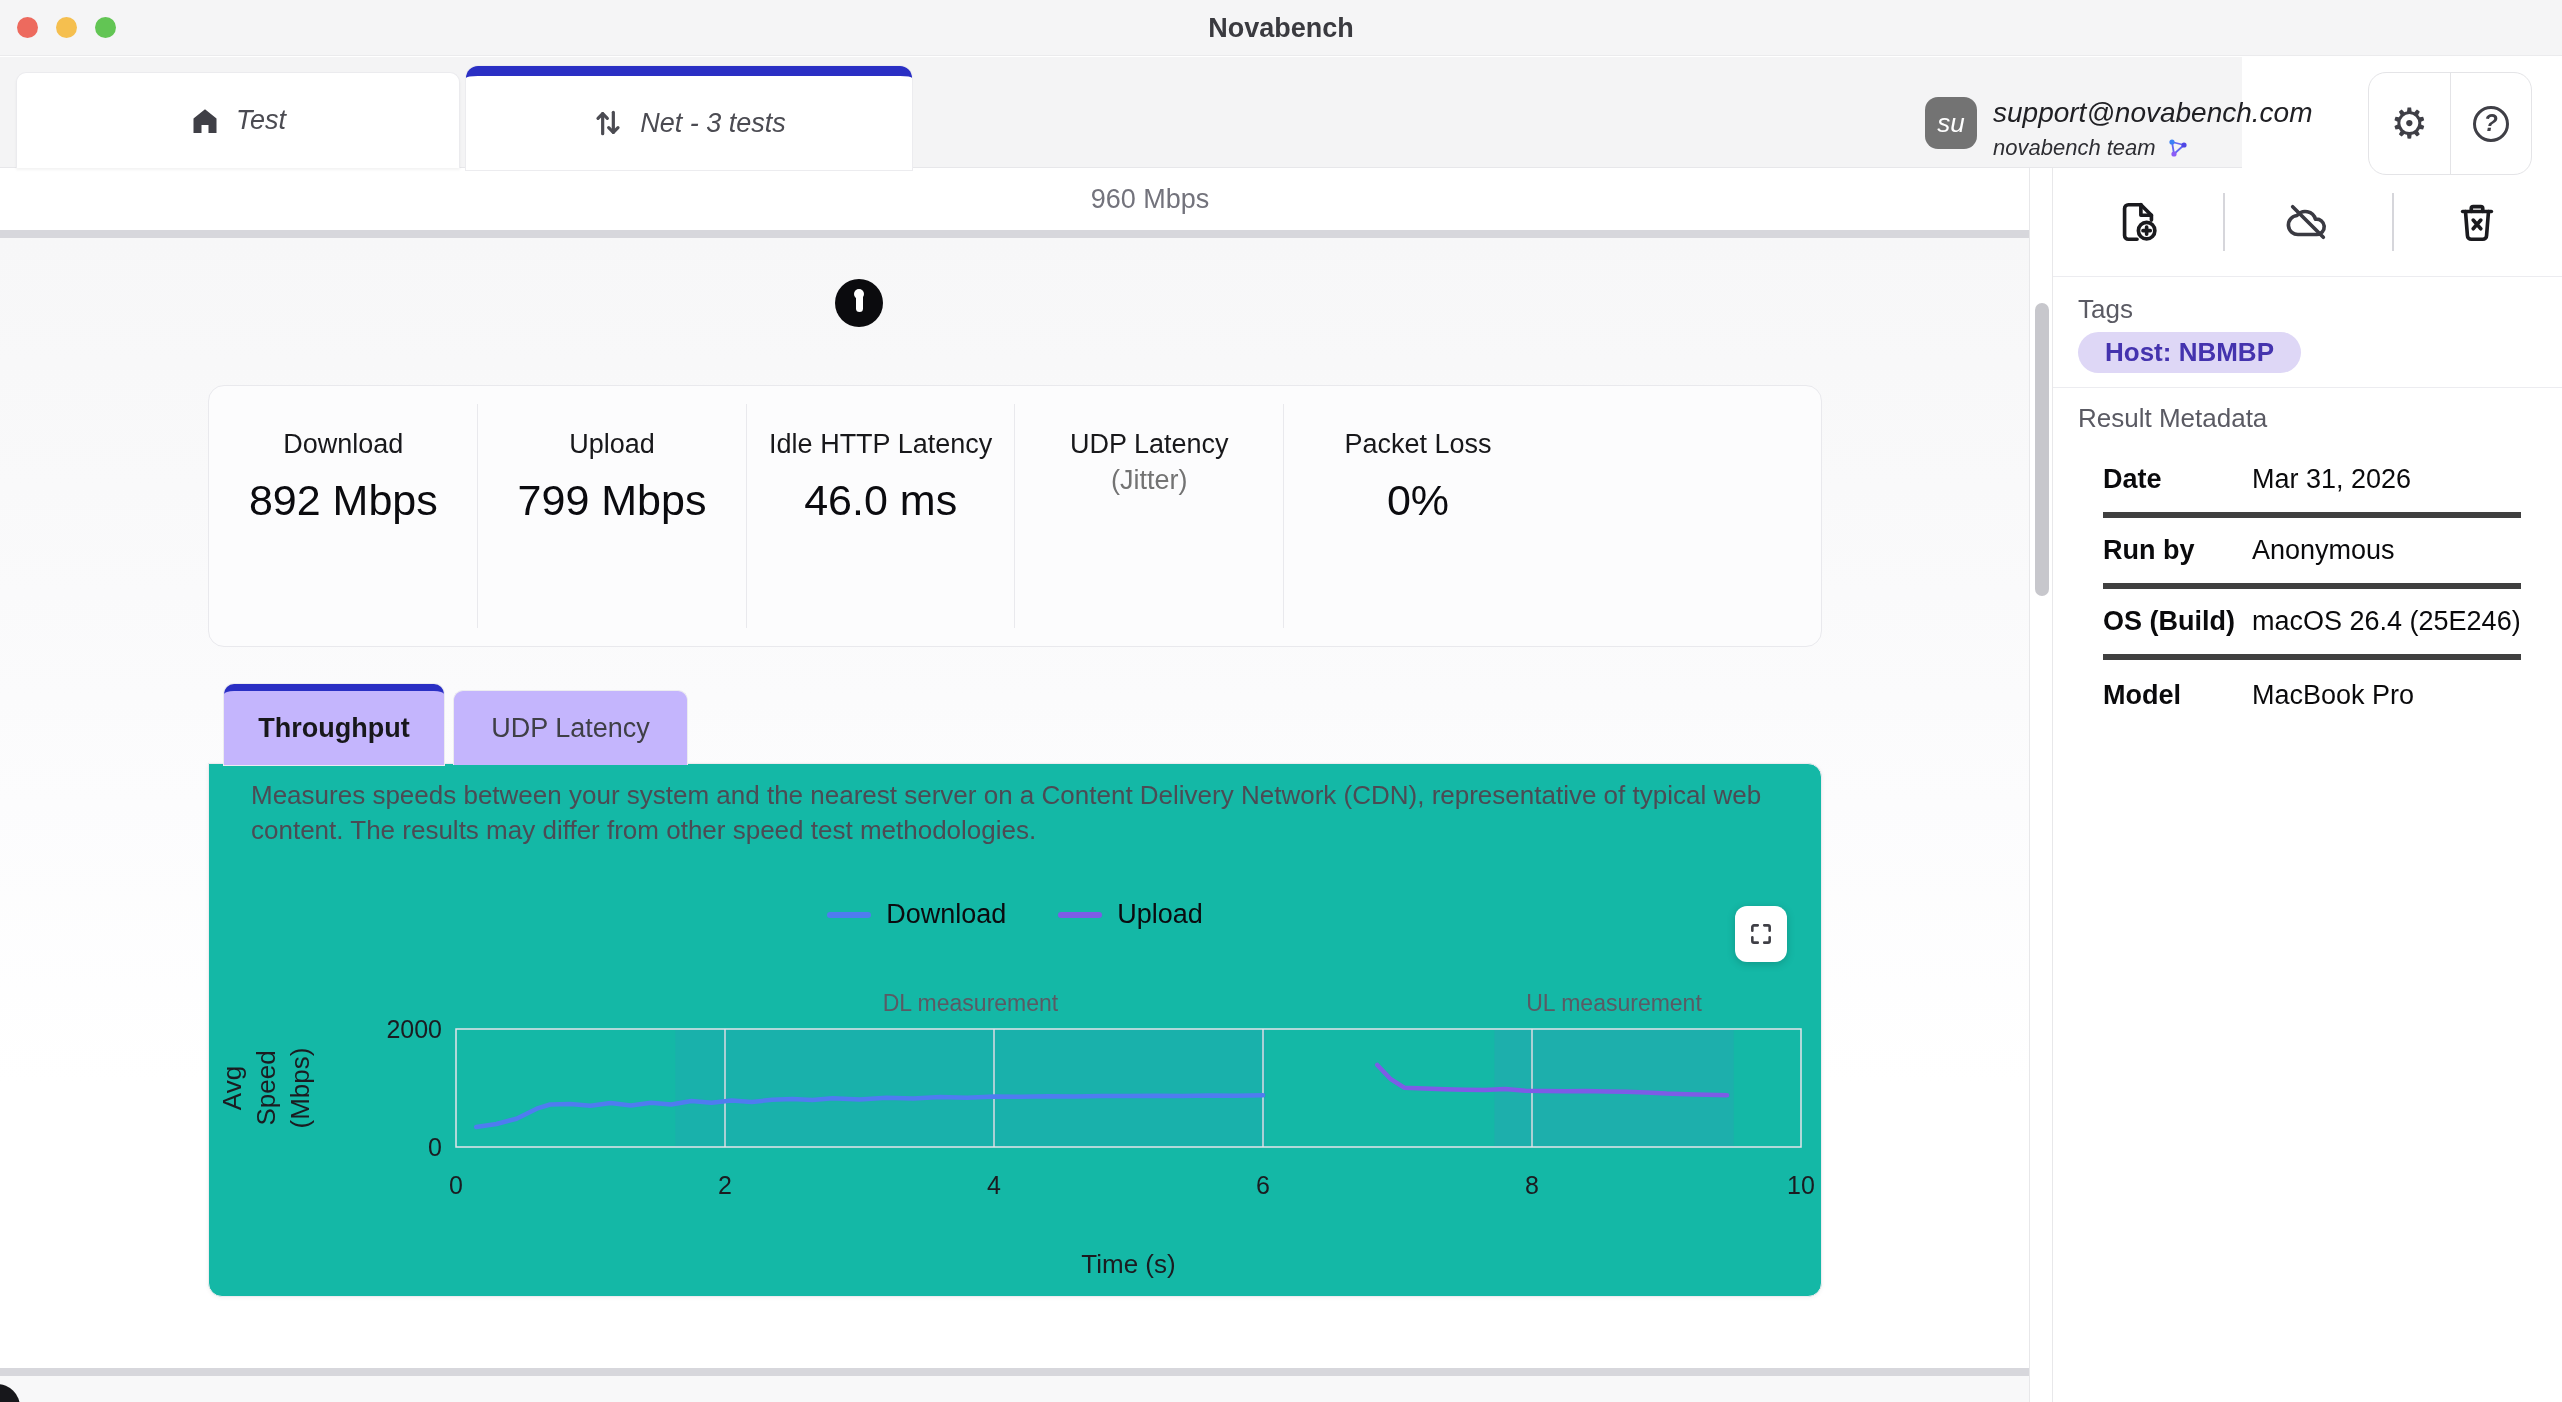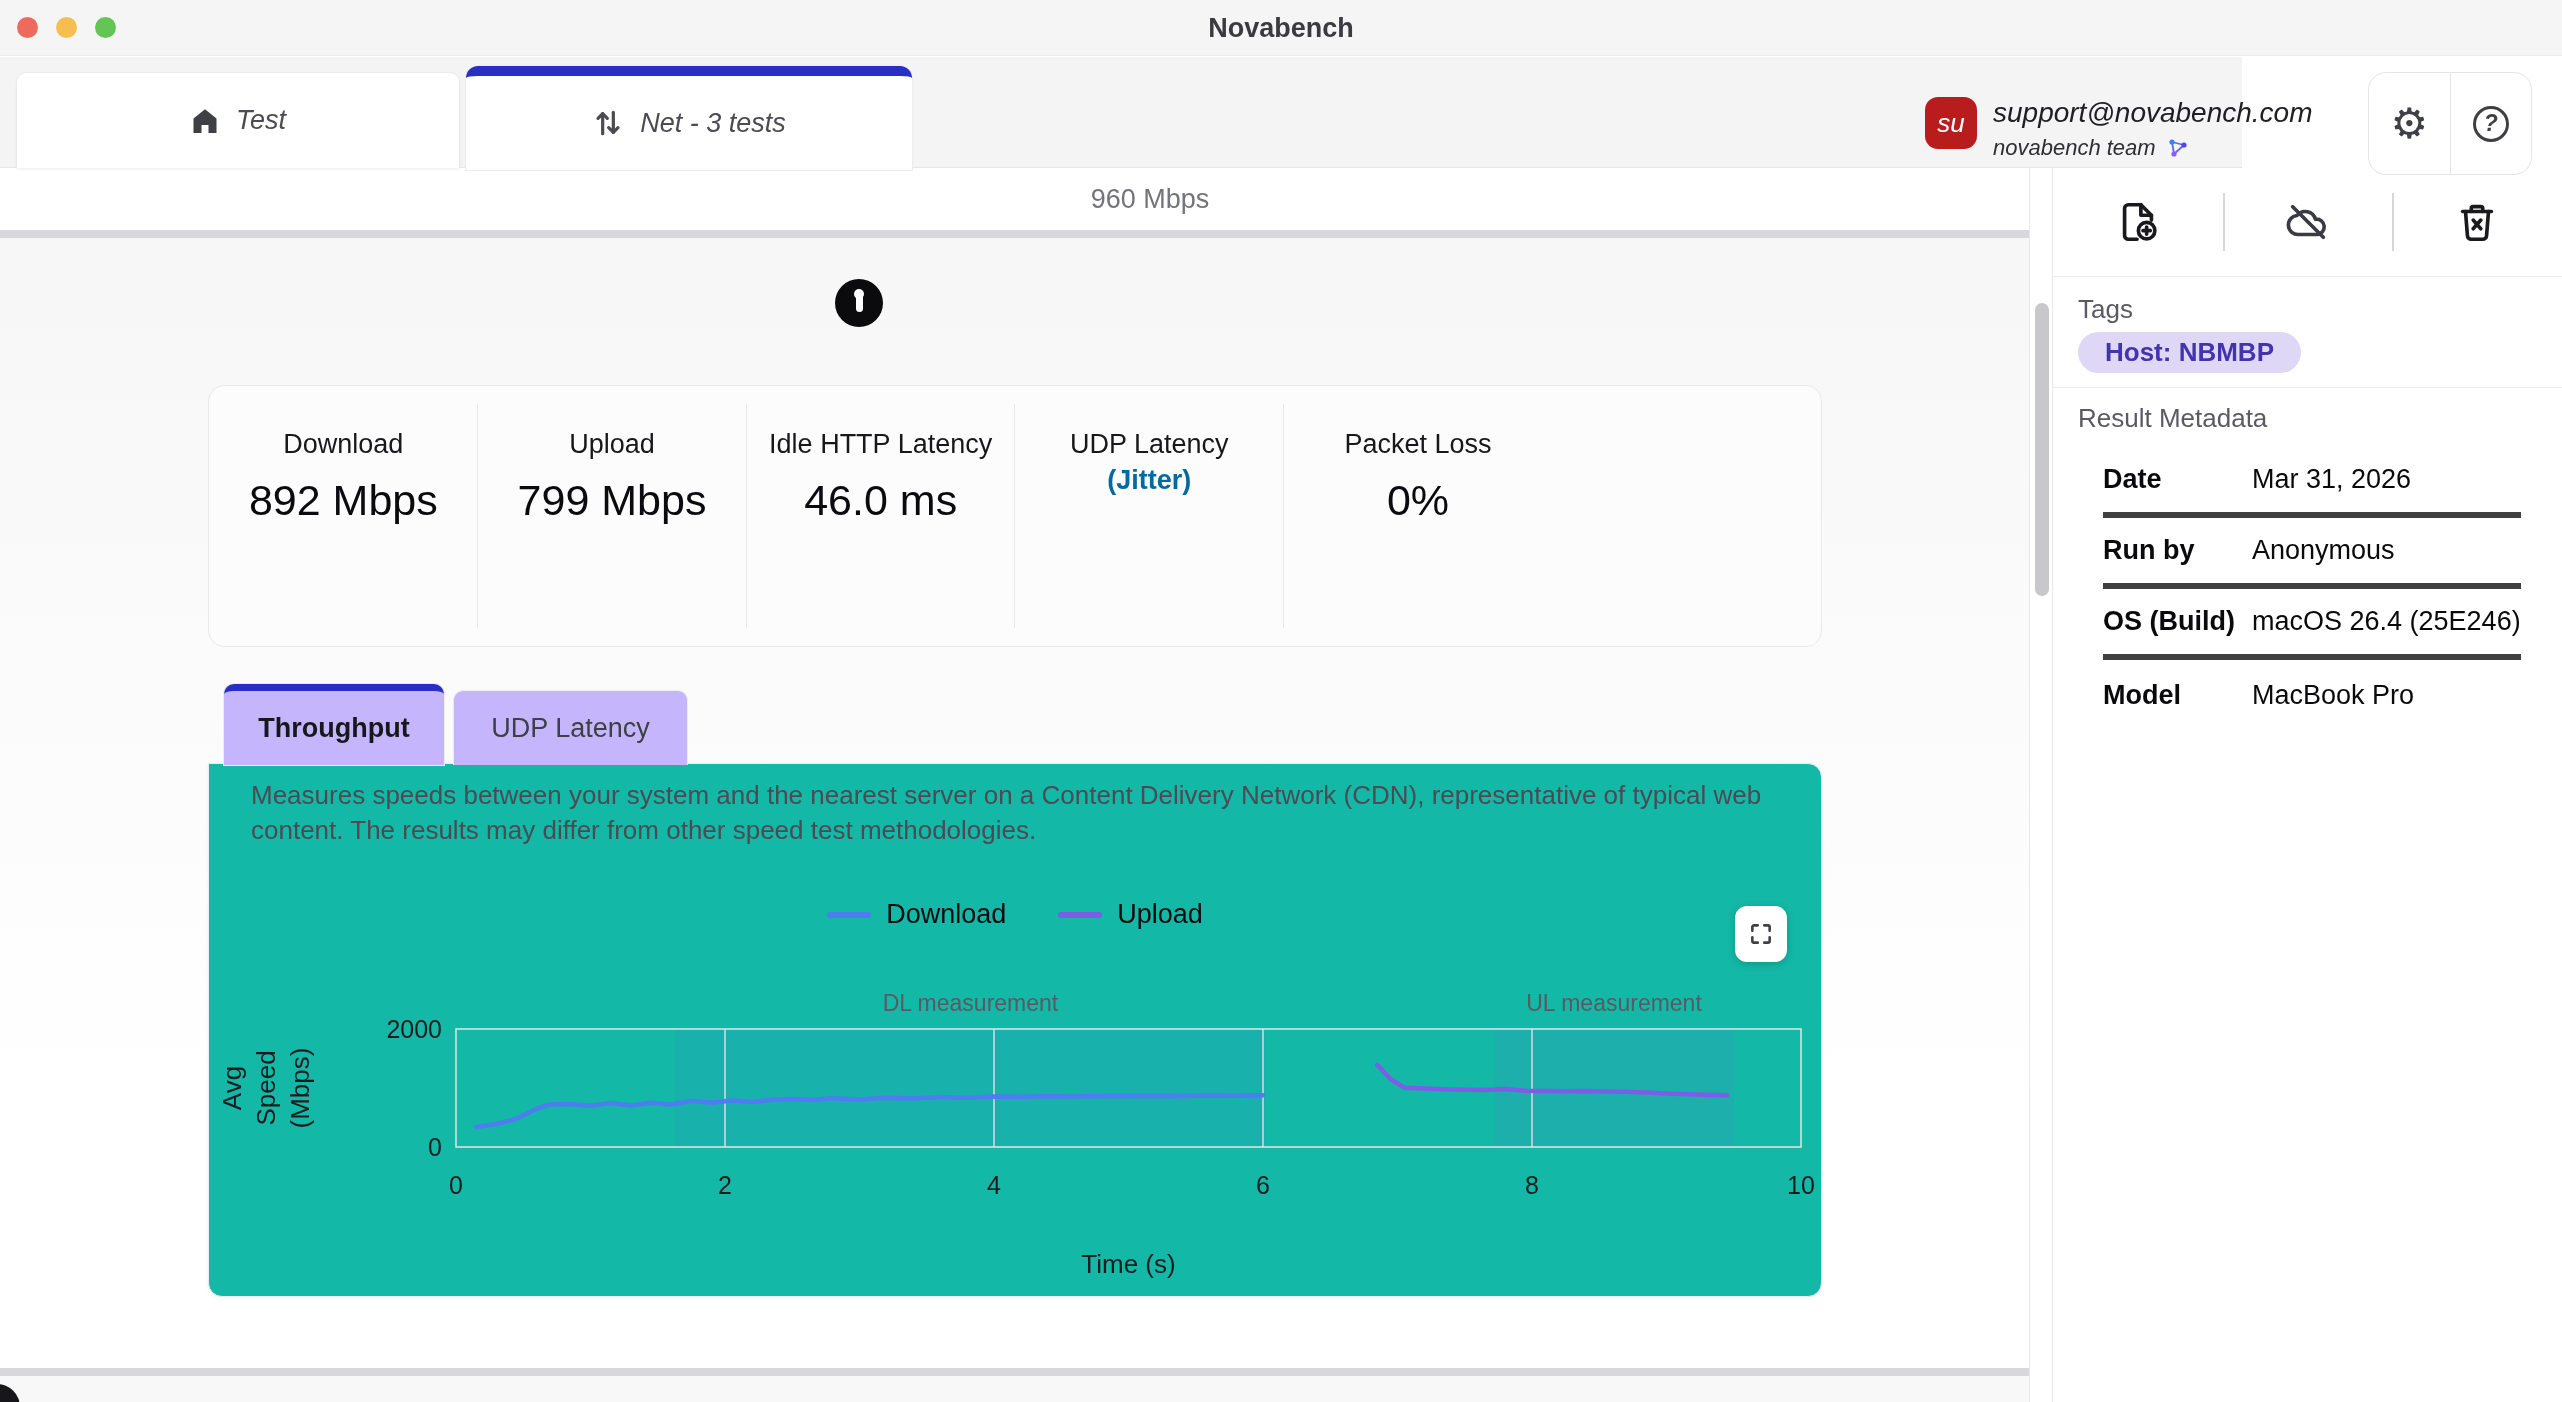--- a/index.html
+++ b/index.html
@@ -47,21 +47,21 @@
   .gauge-badge .needle-knob { position:absolute; left:19px; top:10px; width:10px; height:10px; border-radius:50%; background:#fff; }
   .gauge-badge .needle-stem { position:absolute; left:20.5px; top:14px; width:7px; height:19px; border-radius:4px; background:#fff; }
   .result-title { font-size:35px; font-weight:600; color:#131316; }
   .result-server { margin-top:8px; font-size:27px; color:#3f3f46; }
 
   .stats-card { position:absolute; left:208px; top:217px; width:1614px; height:262px; background:#fcfcfd; border:1px solid #e9e9ed; border-radius:16px; display:grid; grid-template-columns:repeat(6,1fr); }
   .stat-cell { position:relative; text-align:center; padding-top:40px; }
   .stat-cell + .stat-cell::before { content:""; position:absolute; left:-0.5px; top:18px; bottom:18px; width:1px; background:#e9e9ed; }
   .stat-label { max-width:228px; margin:0 auto; font-size:27px; line-height:36px; color:#18181b; font-weight:500; white-space:pre-line; }
   .stat-value { max-width:238px; margin:12px auto 0; font-size:43px; line-height:52px; color:#0b0b0f; }
-  .muted { color:#0369a1; font-weight:700;margin-top:24px; }
+  .muted { color:#737373; font-weight:400;margin-top:24px; }
   .stat-value .muted { font-size:27px; }
 
   .ctab { position:absolute; background:#c4b5fd; display:flex; align-items:center; justify-content:center; z-index:3; }
   .ctab-active { left:224px; top:516px; width:220px; height:81px; border-radius:10px 10px 0 0; border-top:7px solid var(--accent); box-shadow:0 0 0 1px #ececf0; }
   .ctab-idle { left:453px; top:522px; width:235px; height:75px; border:1px solid #ececf0; border-bottom:none; border-radius:10px 10px 0 0; }
   .ctab-active .ctab-label { font-size:27px; font-weight:600; color:#18181b; }
   .ctab-idle .ctab-label { font-size:27px; font-weight:400; color:#3f3f46; }
 
   .panel { position:absolute; left:208px; top:595px; width:1614px; height:534px; background:#14b8a6; border:1px solid #ececf0; border-radius:0 14px 14px 14px; box-shadow:0 1px 4px rgba(0,0,0,0.05); z-index:2; }
   .desc { position:absolute; left:42px; top:14px; width:1530px; font-size:26px; line-height:35px; color:#4b4b54; }
@@ -121,21 +121,21 @@
       <svg class="icon" width="32" height="32" viewBox="0 0 24 24" fill="none" stroke="#4b4b52" stroke-width="2.4" stroke-linecap="round" stroke-linejoin="round">
           <path d="M8 20V5"></path>
           <path d="m4.5 8.5 3.5-3.5 3.5 3.5"></path>
           <path d="M16 4v15"></path>
           <path d="m12.5 15.5 3.5 3.5 3.5-3.5"></path>
         </svg>
       <span class="tab-label">Net - 3 tests</span>
     </div>
 
     <div class="account">
-      <div class="avatar" style="background: #b91c1c;">su</div>
+      <div class="avatar" style="background: #737373;">su</div>
       <div>
         <div class="account-email">support@novabench.com</div>
         <div class="account-team">
           <span>novabench team</span>
           <svg class="icon" width="24" height="24" viewBox="0 0 24 24">
               <path d="M6 6 18 9M18 9 8 18M8 18 6 6" stroke="#6366f1" stroke-width="1.8" fill="none"></path>
               <circle cx="6" cy="6" r="2.6" fill="#3b82f6"></circle>
               <circle cx="18" cy="9" r="2.6" fill="#4f46e5"></circle>
               <circle cx="8" cy="18" r="2.6" fill="#8b5cf6"></circle>
             </svg>

